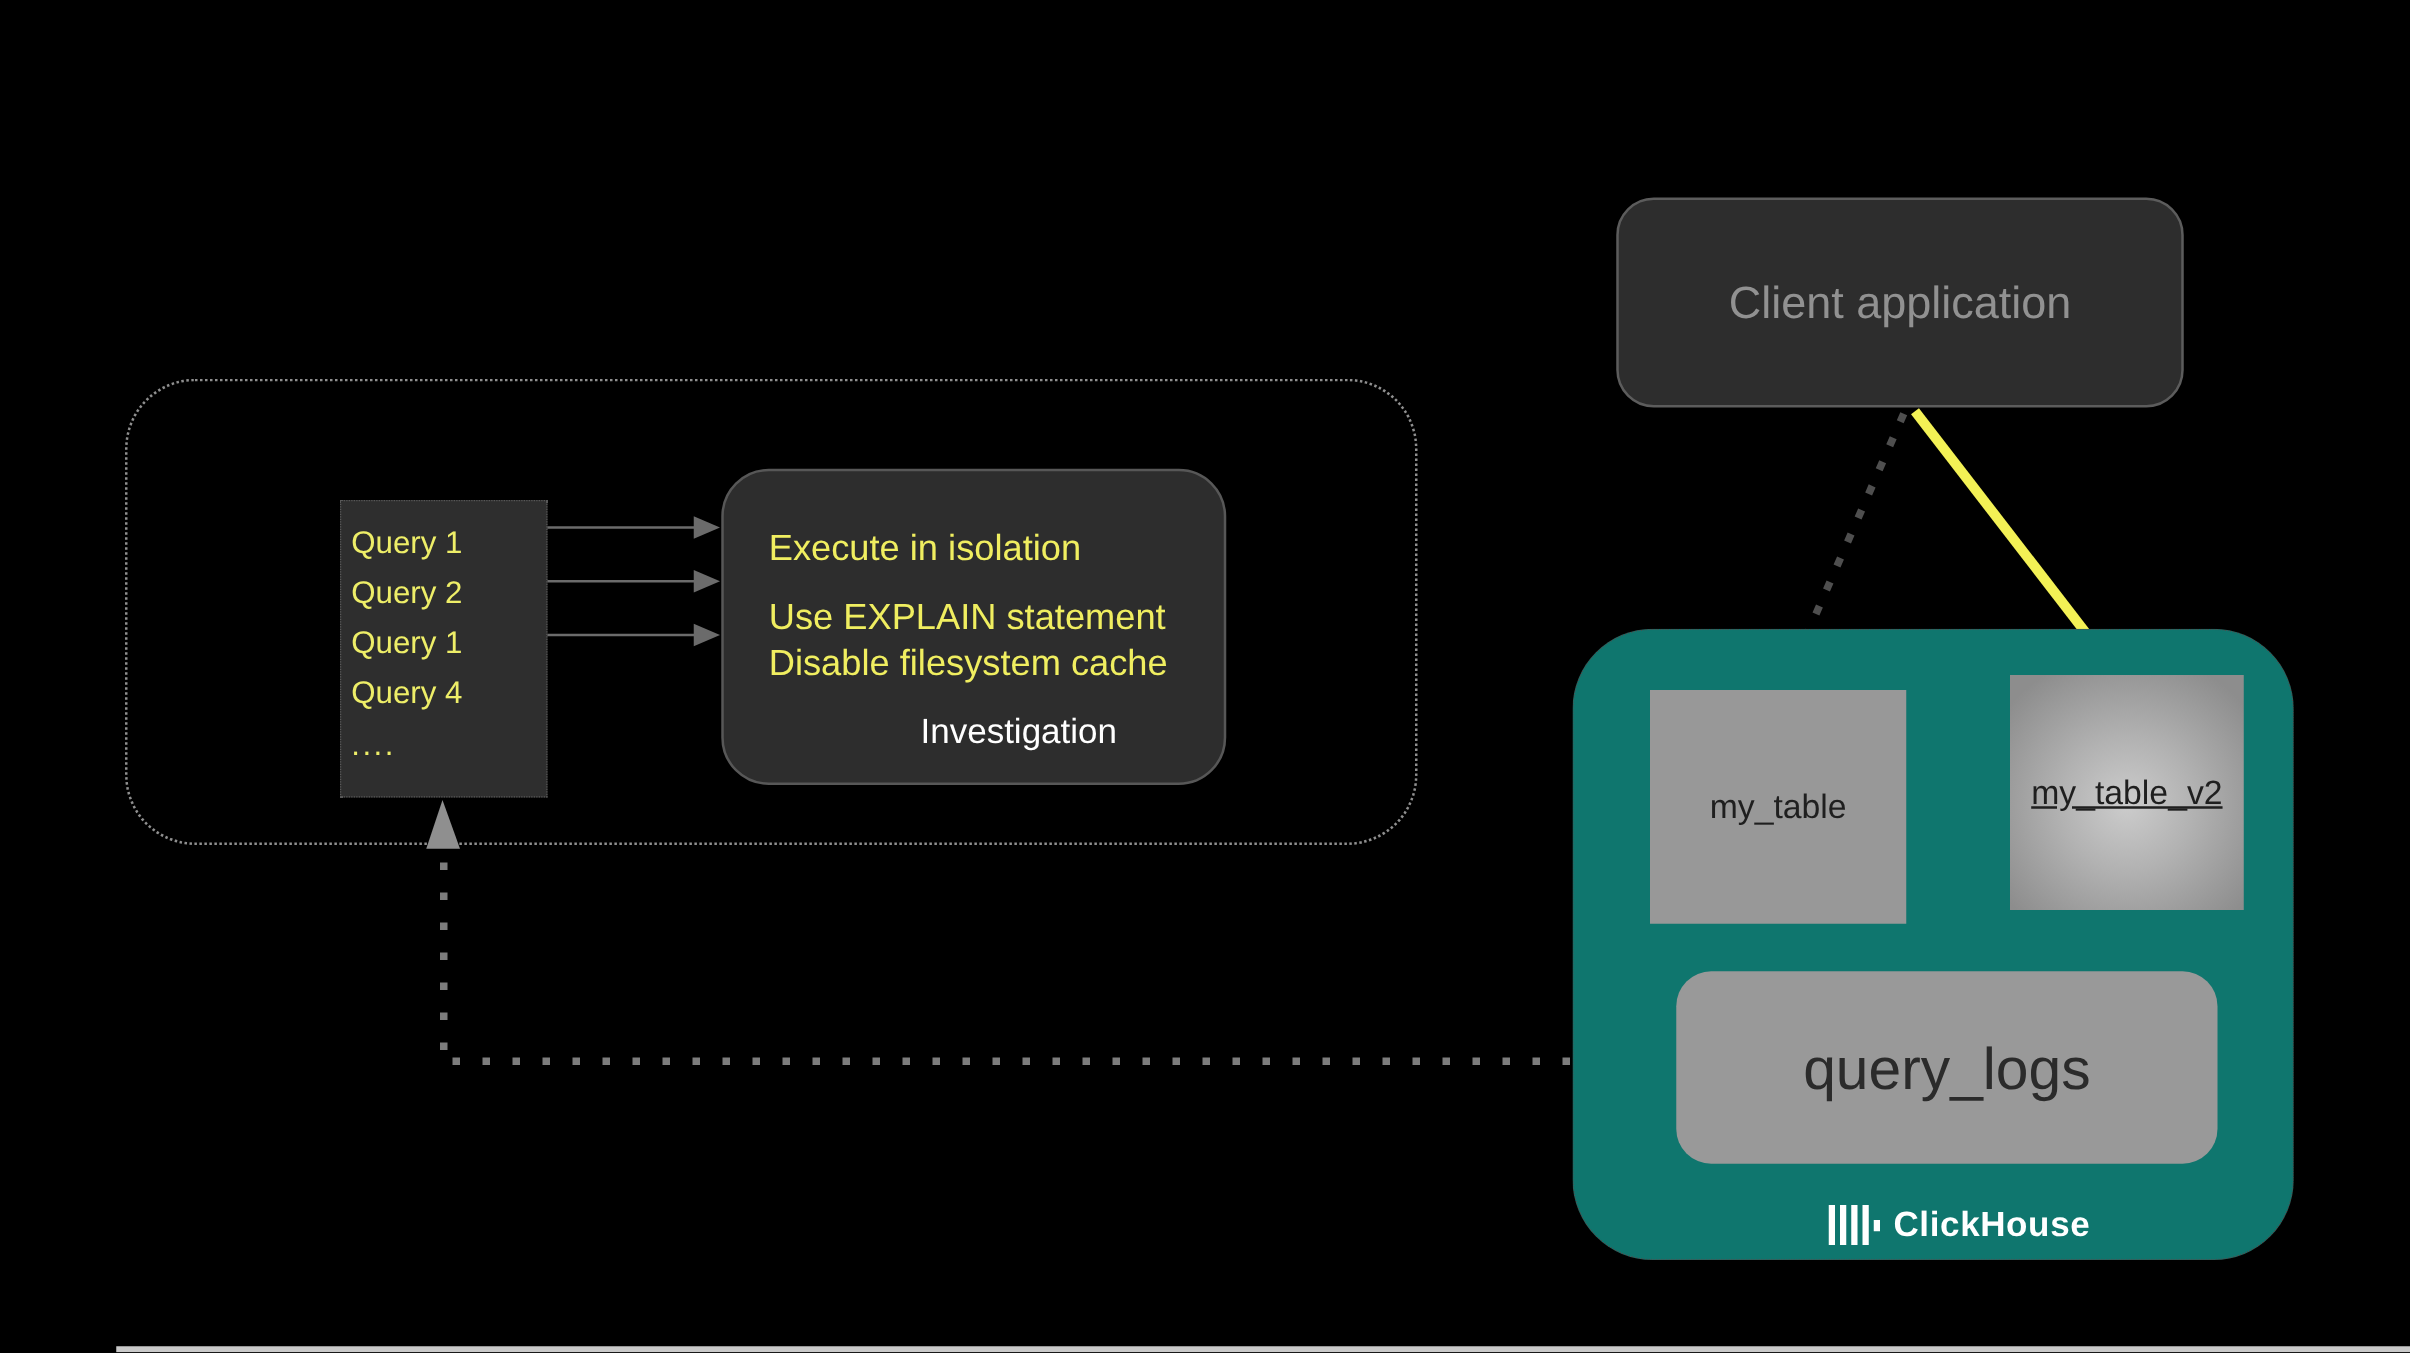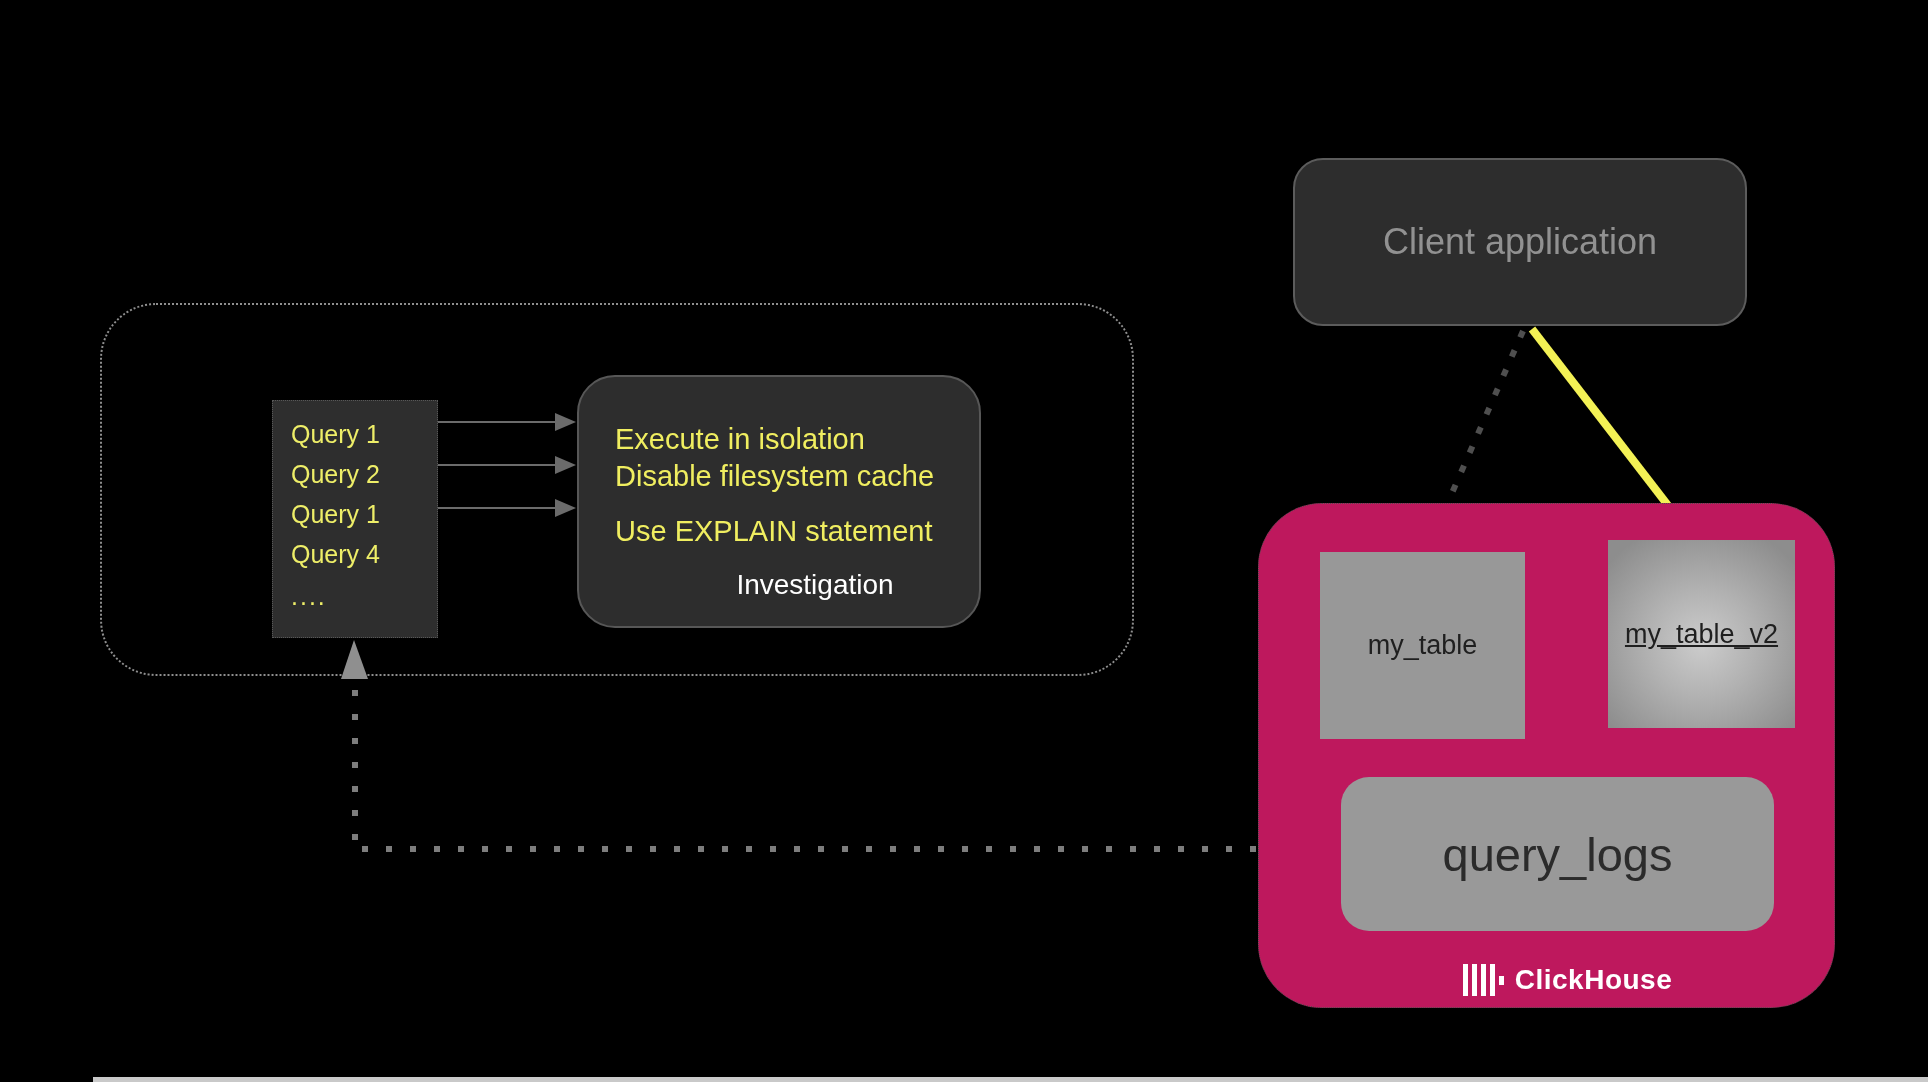--- a/index.html
+++ b/index.html
@@ -15,21 +15,21 @@
   
   .dotted-group{
     position:absolute;left:100px;top:303px;width:1030px;height:369px;
     border:2px dotted #8f8f8f;border-radius:56px;
   }
 
   
   .query-box{
     position:absolute;left:272px;top:400px;width:166px;height:238px;
     background:#2e2e2e;border:1px dotted #585858;box-sizing:border-box;
-    padding:13px 0 0 18px;
+    padding:13px 0 0 8px;
   }
   .query-box .q{
     display:block;height:40px;line-height:40px;
     font-size:25px;color:#eeee68;white-space:nowrap;
   }
   .query-box .q.dots{height:44px;line-height:44px;letter-spacing:2px;}
 
   
   .inv-box{
     position:absolute;left:577px;top:375px;width:404px;height:253px;
@@ -49,21 +49,21 @@
   .client-box{
     position:absolute;left:1293px;top:158px;width:454px;height:168px;
     background:#2d2d2d;border:2px solid #5c5c5c;border-radius:30px;
     box-sizing:border-box;display:flex;align-items:center;justify-content:center;
     font-size:36px;color:#919191;
   }
 
   
   .ch-box{
     position:absolute;left:1258px;top:503px;width:577px;height:505px;
-    background:#be185d;border:1px dotted #4f4f4f;box-sizing:border-box;
+    background:#0f766e;border:1px dotted #4f4f4f;box-sizing:border-box;
     border-radius:64px;
   }
   .tbl{
     position:absolute;display:flex;align-items:center;justify-content:center;
     font-size:27px;color:#1f1f1f;
   }
   .tbl.my-table{left:61px;top:48px;width:205px;height:187px;background:#989898;}
   .tbl.my-table-v2{
     left:349px;top:36px;width:187px;height:188px;
     background:radial-gradient(circle at 50% 55%, #cccccc 0%, #b2b2b2 38%, #8d8d8d 88%);
@@ -126,22 +126,22 @@
   <div class="query-box">
     <span class="q">Query 1</span>
     <span class="q">Query 2</span>
     <span class="q">Query 1</span>
     <span class="q">Query 4</span>
     <span class="q dots">....</span>
   </div>
 
   <div class="inv-box">
     <span class="step">Execute in isolation</span>
+    <span class="step gap">Use EXPLAIN statement</span>
     <span class="step">Disable filesystem cache</span>
-    <span class="step gap">Use EXPLAIN statement</span>
     <span class="caption">Investigation</span>
   </div>
 
   <div class="client-box">
     <span>Client application</span>
   </div>
 
   <div class="ch-box">
     <div class="tbl my-table">
       <span>my_table</span>

